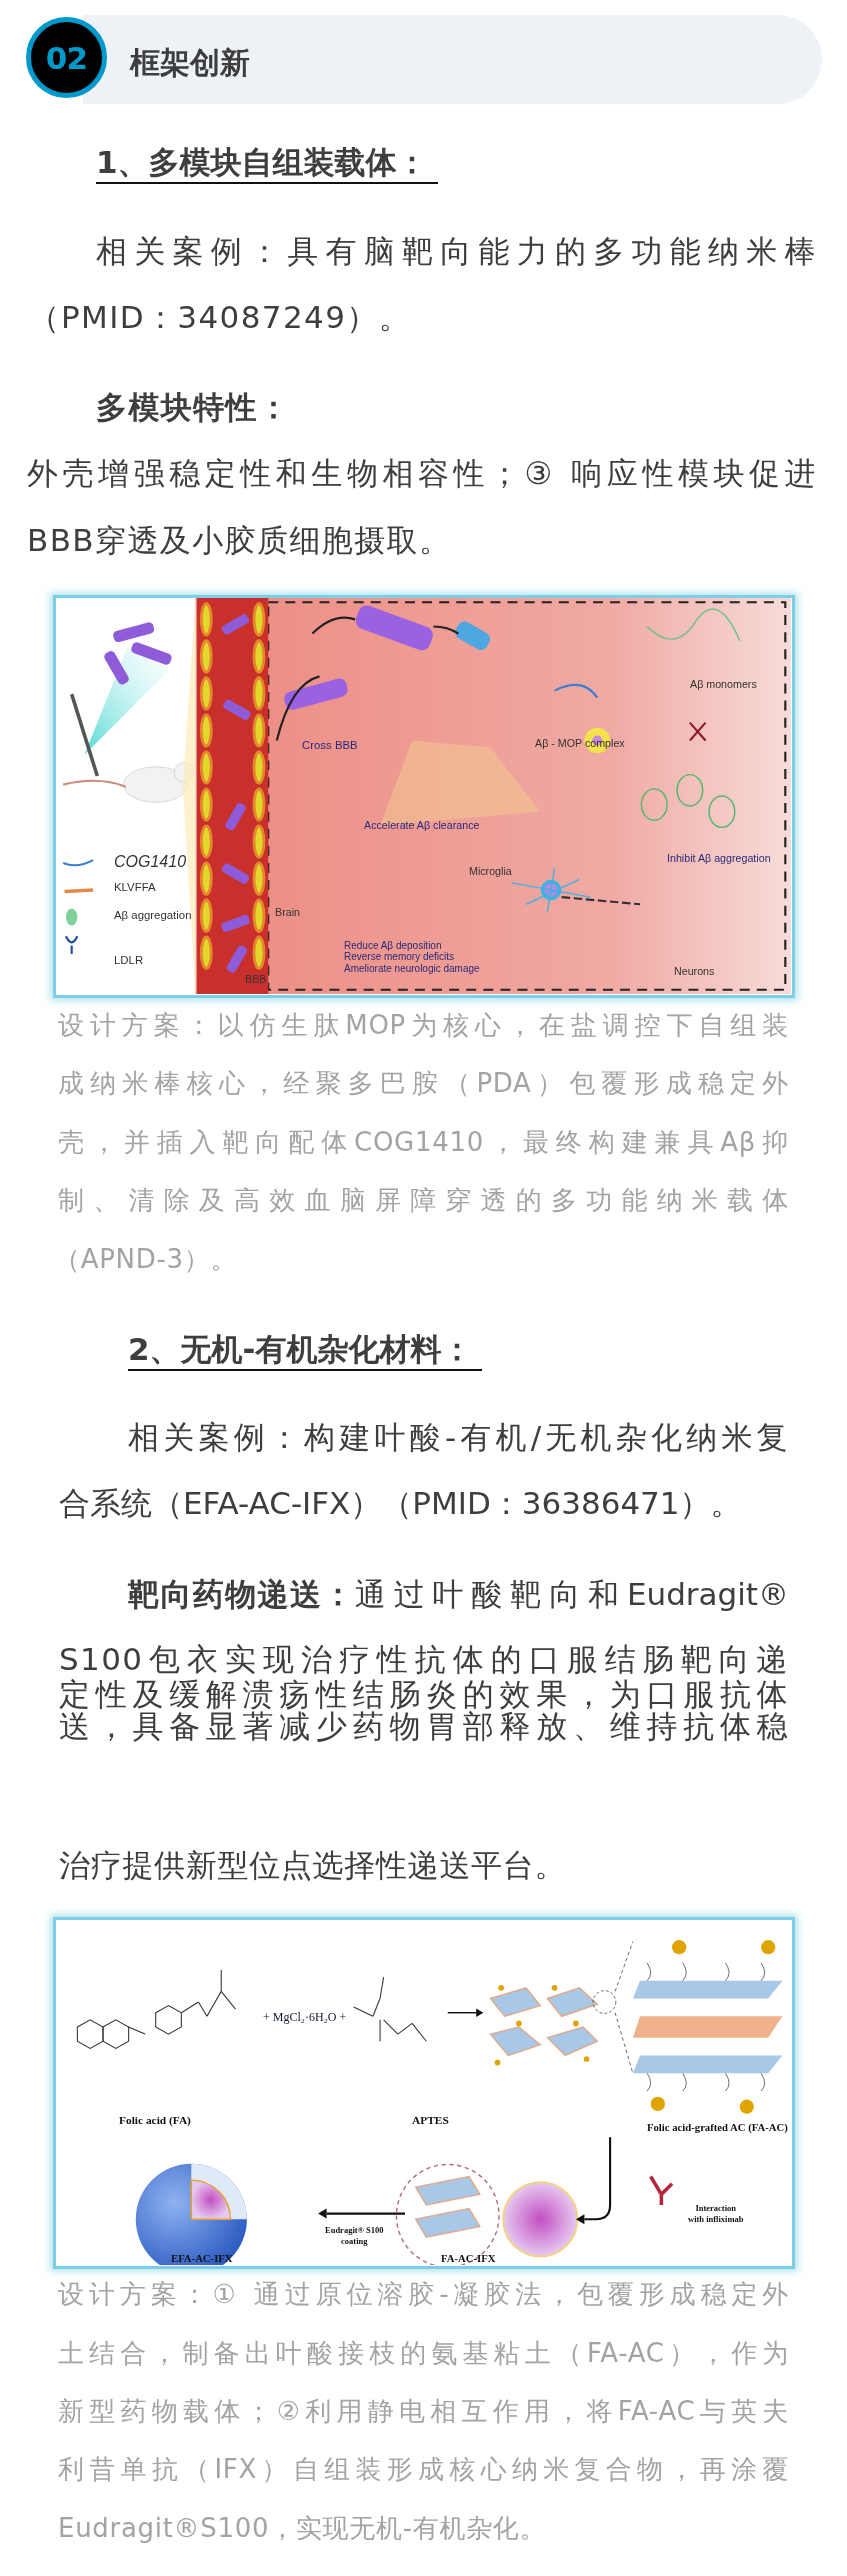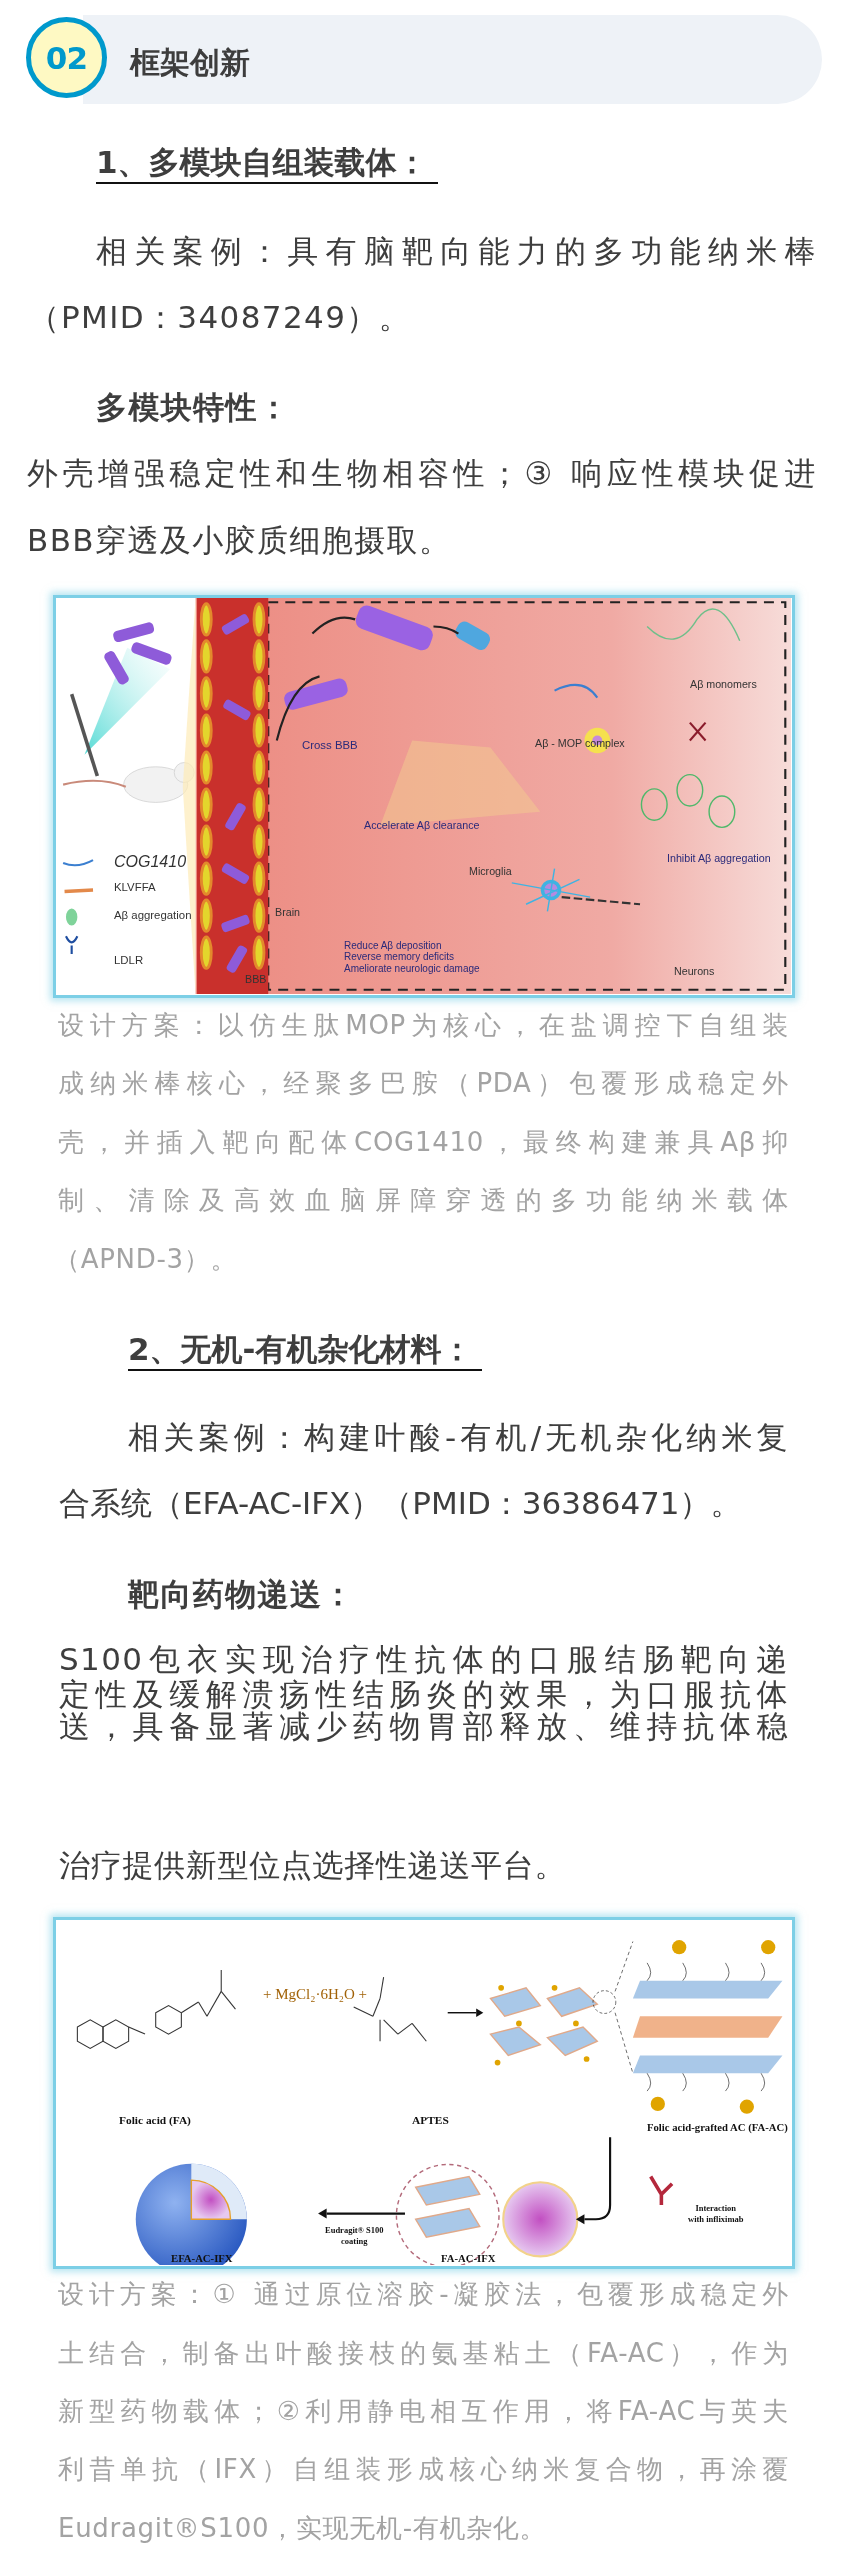--- a/index.html
+++ b/index.html
@@ -4,21 +4,21 @@
 <style>
   html, body { margin: 0; padding: 0; background: #ffffff; }
   body { width: 848px; height: 2576px; position: relative; overflow: hidden;
          font-family: "DejaVu Sans", "Liberation Sans", sans-serif; color: #3e3e3e; }
   .abs { position: absolute; }
 
   
   .hdr-pill { left: 83px; top: 15px; width: 739px; height: 89px; background: #eef2f7;
               border-radius: 0 45px 45px 0; }
   .hdr-circle { left: 26px; top: 17px; width: 71px; height: 71px; border: 5.7px solid #0099cc;
-                border-radius: 50%; background: #fef9c3; display: flex; align-items: center; justify-content: center; }
+                border-radius: 50%; background: #000000; display: flex; align-items: center; justify-content: center; }
   .hdr-num { font-weight: bold; font-size: 31px; color: #0099cc; letter-spacing: -0.7px; }
   .hdr-title { left: 130px; top: 43px; font-size: 30px; font-weight: bold; color: #3d3d3d; line-height: 40px; }
 
   
   .line { position: absolute; white-space: nowrap; font-size: 31px; line-height: 40px; height: 40px;
           color: #3e3e3e; letter-spacing: 1.4px; }
   .line.just { text-align: justify; text-align-last: justify; white-space: normal; overflow: hidden; }
   .sub-heading { position: absolute; font-size: 31px; font-weight: bold; color: #3e3e3e; line-height: 40px;
                  border-bottom: 2.8px solid #111; padding-right: 10px; white-space: nowrap; }
   .bold { font-weight: bold; }
@@ -170,20 +170,21 @@
 <div class="cap just" style="left:58px; top:1182px; width:731px;">制、清除及高效血脑屏障穿透的多功能纳米载体</div>
 <div class="cap" style="left:54px; top:1241px;">（APND-3）。</div>
 
 <div class="sub-heading" style="left:128px; top:1329px;">2、无机-有机杂化材料：</div>
 
 <div class="line just" style="left:128px; top:1417px; width:661px;">相关案例：构建叶酸-有机/无机杂化纳米复</div>
 <div class="line" style="left:59px; top:1483px; letter-spacing:0;">合系统（EFA-AC-IFX）（PMID：36386471）。</div>
 
 <div class="line" style="left:128px; top:1574px; width:661px; display:flex; letter-spacing:0;">
   <span class="bold" style="letter-spacing:1.4px;">靶向药物递送：</span>
+  <span style="flex:1; text-align:justify; text-align-last:justify; overflow:hidden;">通过叶酸靶向和Eudragit®</span>
 </div>
 <div class="line just" style="left:59px; top:1639px; width:730px;">S100包衣实现治疗性抗体的口服结肠靶向递</div>
 <div class="line just" style="left:59px; top:1706px; width:730px;">送，具备显著减少药物胃部释放、维持抗体稳</div>
 <div class="line just" style="left:59px; top:1674px; width:730px;">定性及缓解溃疡性结肠炎的效果，为口服抗体</div>
 <div class="line" style="left:59px; top:1845px; letter-spacing:0.7px;">治疗提供新型位点选择性递送平台。</div>
 
 <div class="figure" style="left:53px; top:1917px; width:742px; height:352px;">
   <svg width="735" height="345" viewBox="0 0 1032 484" style="position:absolute;left:0;top:0;">
 
     <g fill="none" stroke="#333" stroke-width="1.5">
@@ -262,21 +263,21 @@
     <g fill="#a9c8e8" stroke="#e0a98a" stroke-width="2">
       <polygon points="505,375 580,360 595,385 520,400"></polygon>
       <polygon points="505,420 580,405 595,430 520,445"></polygon>
     </g>
     <circle cx="680" cy="420" r="52" fill="url(#core)" stroke="#f2d28a" stroke-width="3"></circle>
     <path d="M778 305 L778 400 Q778 420 758 420 L742 420" stroke="#111" stroke-width="3" fill="none"></path>
     <polygon points="742,413 730,420 742,427" fill="#111"></polygon>
     <path d="M835 360 L850 385 L865 370 M850 385 L850 400" stroke="#b4283c" stroke-width="5" fill="none"></path>
   </svg>
   <span class="lbl serif" style="left:63px; top:194px; font-size:11.4px;">Folic acid (FA)</span>
-  <span class="lbl" style="left:207px; top:66px; font-size:15px; font-family:'Liberation Serif',serif; color:#a16207;">+ MgCl₂·6H₂O +</span>
+  <span class="lbl" style="left:207px; top:90px; font-size:12px; font-family:'Liberation Serif',serif; color:#0f172a;">+ MgCl₂·6H₂O +</span>
   <span class="lbl serif" style="left:356px; top:194px; font-size:11.4px;">APTES</span>
   <span class="lbl serif" style="left:591px; top:201px; font-size:10.7px;">Folic acid-grafted AC (FA-AC)</span>
   <div class="lbl serif" style="left:632px; top:283px; font-size:8.5px; line-height:10.7px; text-align:center;">
     <div>Interaction</div>
     <div>with infliximab</div>
   </div>
   <div class="lbl serif" style="left:269px; top:305px; font-size:8.5px; line-height:10.7px; text-align:center;">
     <div>Eudragit® S100</div>
     <div>coating</div>
   </div>

